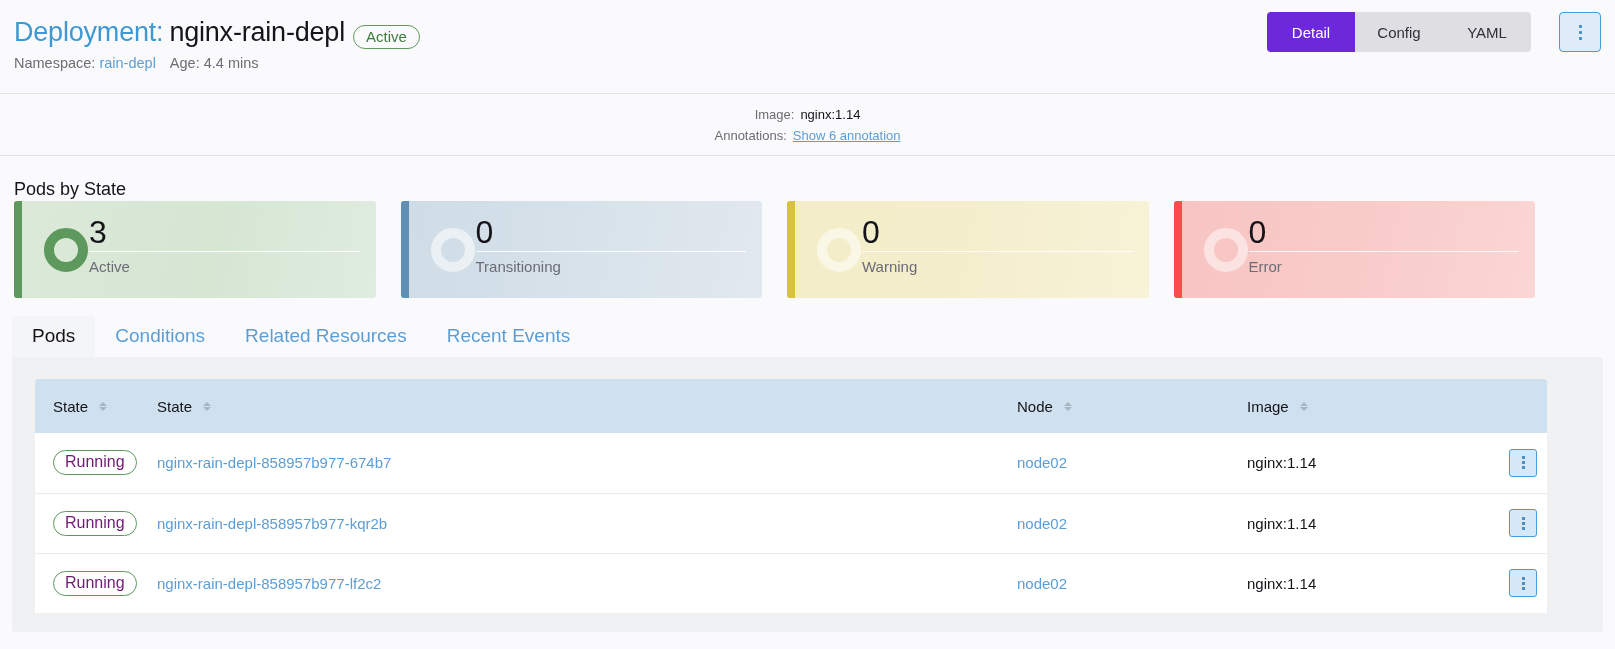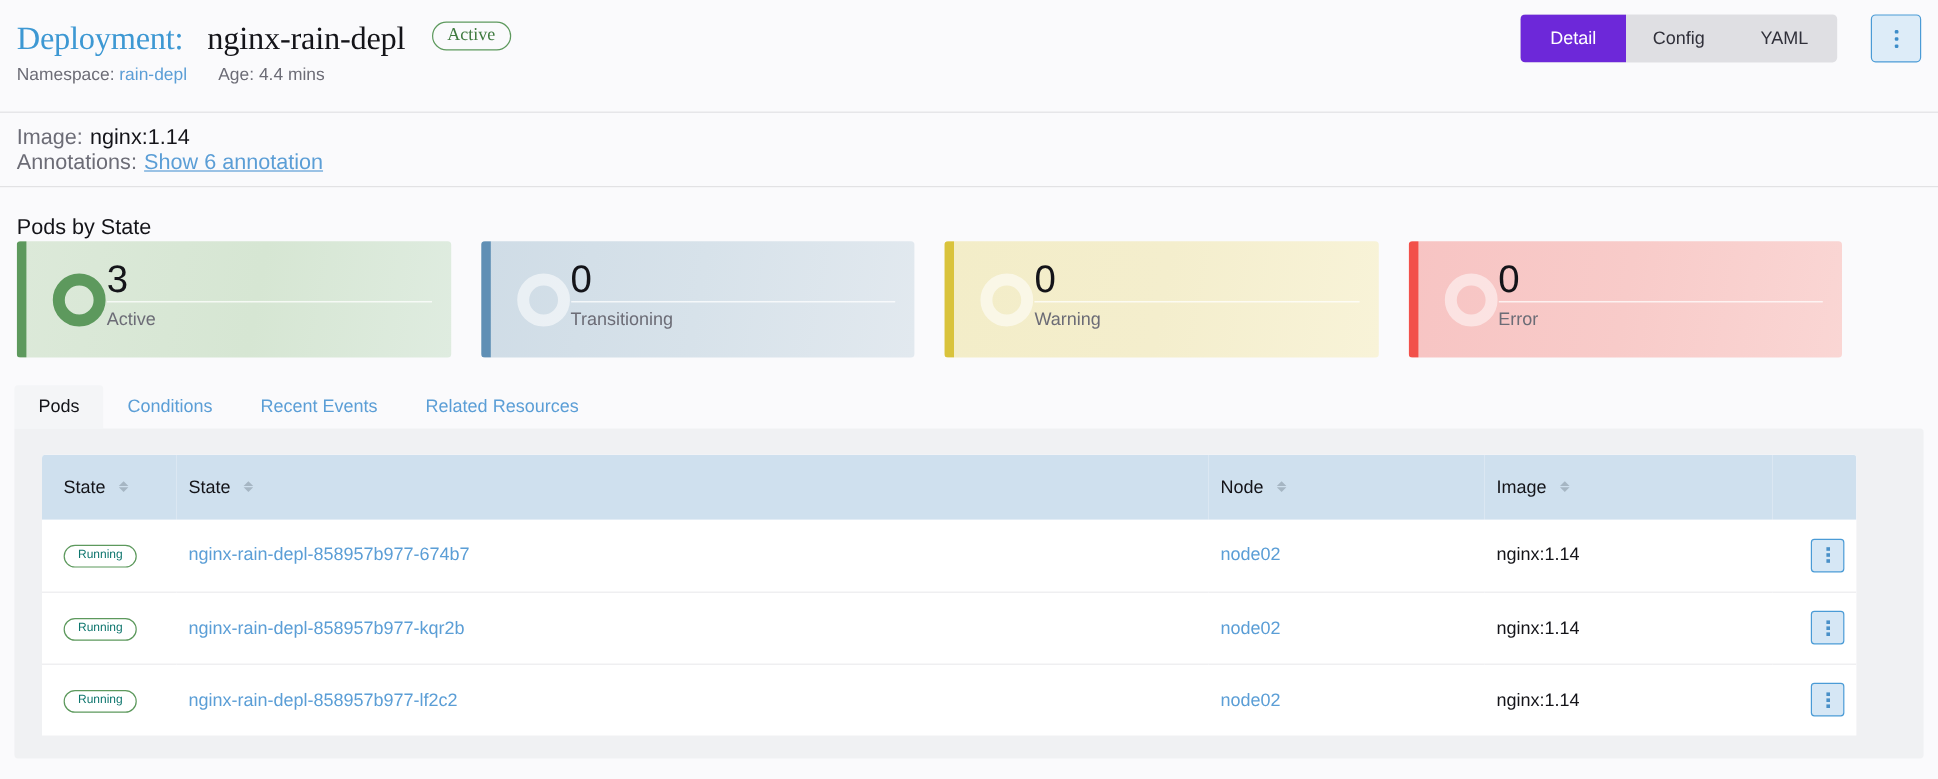--- a/index.html
+++ b/index.html
@@ -13,35 +13,35 @@
     overflow: hidden;
   }
   .page { position: relative; width: 1615px; height: 649px; background: #fafafc; }
 
   
   .masthead {
     position: absolute; left: 0; top: 0; width: 1615px; height: 94px;
     border-bottom: 1px solid #e2e2e4;
   }
   .title-block { position: absolute; left: 14px; top: 17px; }
-  .title-row { display: flex; align-items: flex-start; gap: 20px; font-family: Liberation Serif, serif; }
+  .title-row { display: flex; align-items: flex-end; gap: 6px; }
   .title-kind {
     font-size: 27px; font-weight: 400; color: #3d98d3; letter-spacing: -0.2px;
   }
   .title-name {
     font-size: 27px; font-weight: 400; color: #141419; letter-spacing: -0.2px;
   }
   .state-pill {
     display: inline-block; border: 1px solid #5d995d; color: #3f7a3f;
     border-radius: 20px; padding: 3px 12px 4px; font-size: 15px; line-height: 1;
     background: transparent; margin-left: 2px; position: relative; top: 1px;
   }
   .meta-row {
     margin-top: 7px; font-size: 14.5px; color: #6c6c76;
-    display: flex; align-items: baseline; gap: 26px;
+    display: flex; align-items: baseline; gap: 14px;
   }
   .meta-row .lbl { color: #6c6c76; }
   .link { color: #5b9ed6; text-decoration: none; }
 
   
   .view-switch {
     position: absolute; right: 84px; top: 12px;
     display: flex; height: 40px; border-radius: 4px; overflow: hidden;
     background: #dfdfe3;
   }
@@ -58,21 +58,21 @@
     background: #ddecf8; border: 1px solid #4a9bd6; cursor: pointer;
     display: flex; flex-direction: column; align-items: center; justify-content: center; gap: 3px;
   }
   .kebab-btn i { display: block; width: 3px; height: 3px; background: #3d8dc9; border-radius: 1px; }
 
   
   .info-strip {
     position: absolute; left: 0; top: 95px; width: 1615px; height: 61px;
     border-bottom: 1px solid #e2e2e4; padding: 9px 14px 0 14px;
   }
-  .info-line { font-size: 18px; color: #6c6c76; line-height: 21px; }
+  .info-line { font-size: 13px; color: #6c6c76; line-height: 21px; text-align: center; }
   .info-line .val { color: #141419; margin-left: 6px; }
   .info-line .lnk { color: #5b9ed6; margin-left: 6px; cursor: pointer; }
 
   
   .section-title {
     position: absolute; left: 14px; top: 167px;
     font-size: 18px; font-weight: 400; color: #141419; margin-top: 12px;
   }
   .cards {
     position: absolute; left: 14px; top: 201px; width: 1521px; height: 97px;
@@ -103,21 +103,21 @@
   .card.warning .ring { border-color: rgba(255,255,255,0.55); }
   .card.error    { background: linear-gradient(100deg, #f7c4c3 0%, #f8cbc9 50%, #fad6d4 100%); }
   .card.error .bar { background: #f2504a; }
   .card.error .ring { border-color: rgba(255,255,255,0.5); }
 
   
   .tabs {
     position: absolute; left: 12px; top: 322px; display: flex; align-items: flex-end; height: 35px;
   }
   .tab {
-    font-size: 15px; color: #5b9ed6; padding: 9px 20px 10px; cursor: pointer;
+    font-size: 19px; color: #5b9ed6; padding: 9px 20px 10px; cursor: pointer;
     border-radius: 3px 3px 0 0; background: transparent; border: none;
     font-family: "Liberation Sans", sans-serif;
   }
   .tab.active { color: #141419; background: #f4f5f7; }
 
   .tab-panel {
     position: absolute; left: 12px; top: 357px; width: 1591px; height: 275px;
     background: #f0f1f3; border-radius: 0 3px 3px 3px;
   }
 
@@ -141,22 +141,22 @@
   .sorter i.up { border-bottom: 4px solid #a6b6c3; }
   .sorter i.dn { border-top: 4px solid #a6b6c3; }
 
   table.pods tbody td {
     height: 60px; padding: 0 10px; font-size: 15px; color: #141419;
     border-bottom: 1px solid #ebebee; vertical-align: middle;
   }
   table.pods tbody tr:last-child td { border-bottom: none; }
   table.pods tbody td.c-state { padding-left: 18px; }
   .pill {
-    display: inline-block; border: 1px solid #5d995d; color: #0f766e;
-    border-radius: 20px; padding: 3px 11px 4px; font-size: 10px; line-height: 1;
+    display: inline-block; border: 1px solid #5d995d; color: #701a75;
+    border-radius: 20px; padding: 3px 11px 4px; font-size: 16px; line-height: 1;
     white-space: nowrap;
   }
   .row-kebab {
     width: 28px; height: 28px; border-radius: 3px; background: #d6e7f5;
     border: 1px solid #4a9bd6; cursor: pointer;
     display: flex; flex-direction: column; align-items: center; justify-content: center; gap: 2px;
     margin-left: auto;
   }
   .row-kebab i { display: block; width: 3px; height: 3px; background: #4a90c8; }
   td.c-act { text-align: right; }
@@ -249,22 +249,22 @@
         <div class="count">0</div>
         <div class="rule"></div>
         <div class="clabel">Error</div>
       </div>
     </div>
   </div>
 
   <div class="tabs">
     <button class="tab active">Pods</button>
     <button class="tab">Conditions</button>
+    <button class="tab">Related Resources</button>
     <button class="tab">Recent Events</button>
-    <button class="tab">Related Resources</button>
   </div>
 
   <div class="tab-panel">
     <div class="table-wrap">
       <table class="pods">
         <thead>
           <tr>
             <th class="c-state">
               <span>State</span>
               <span class="sorter">

